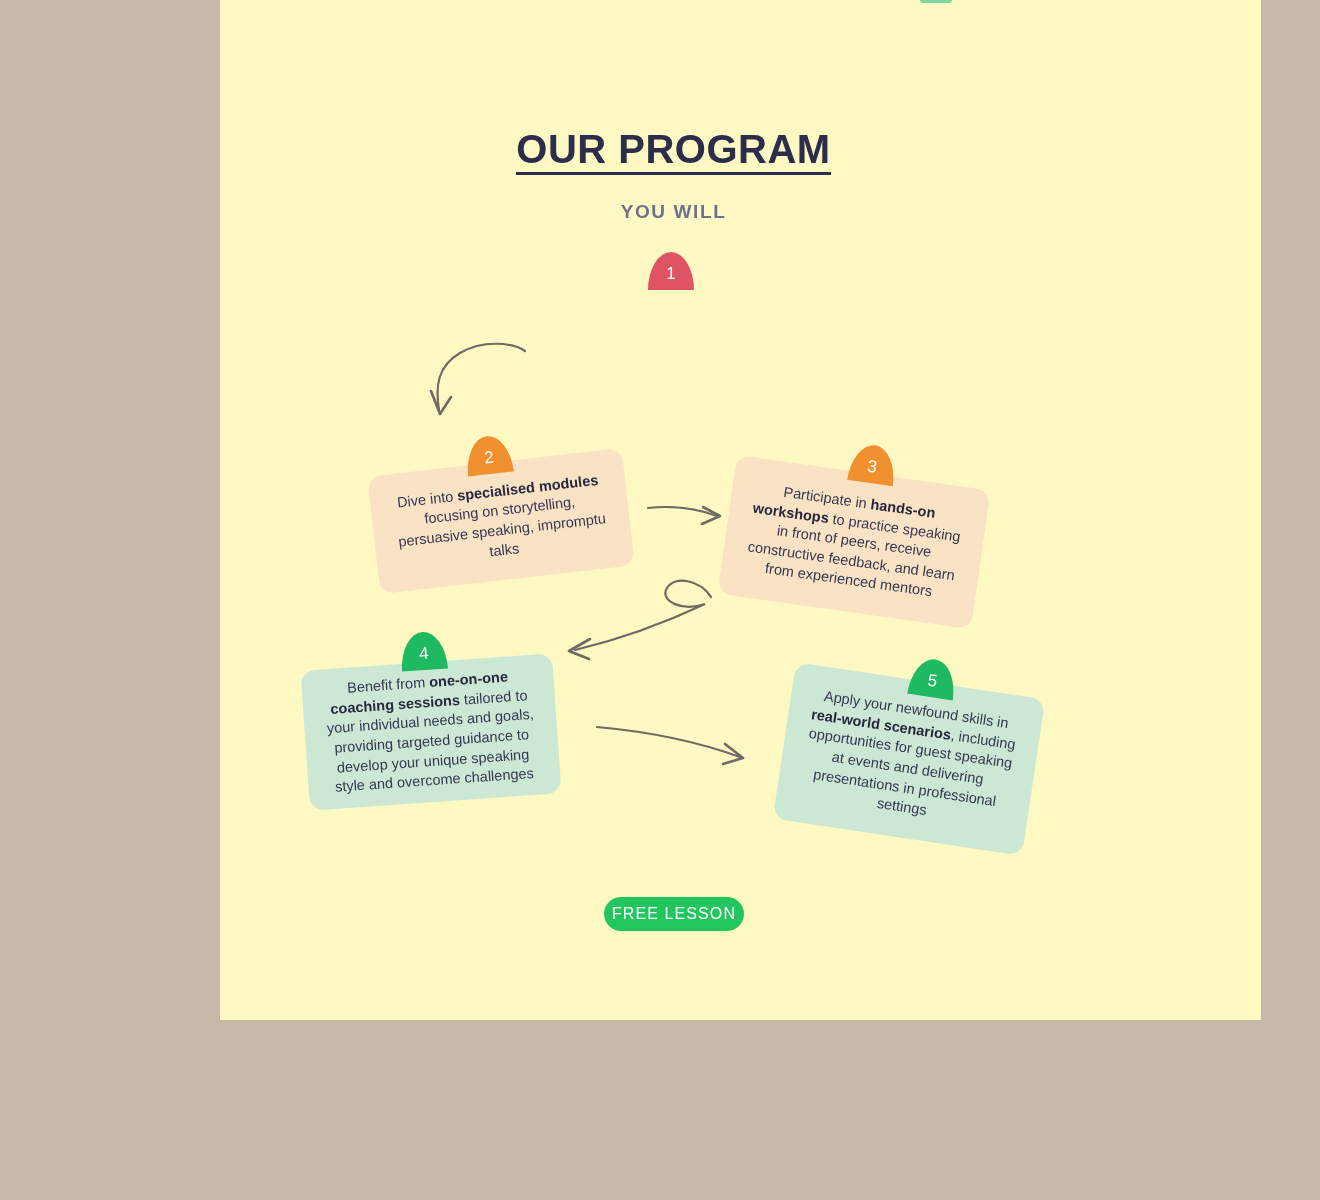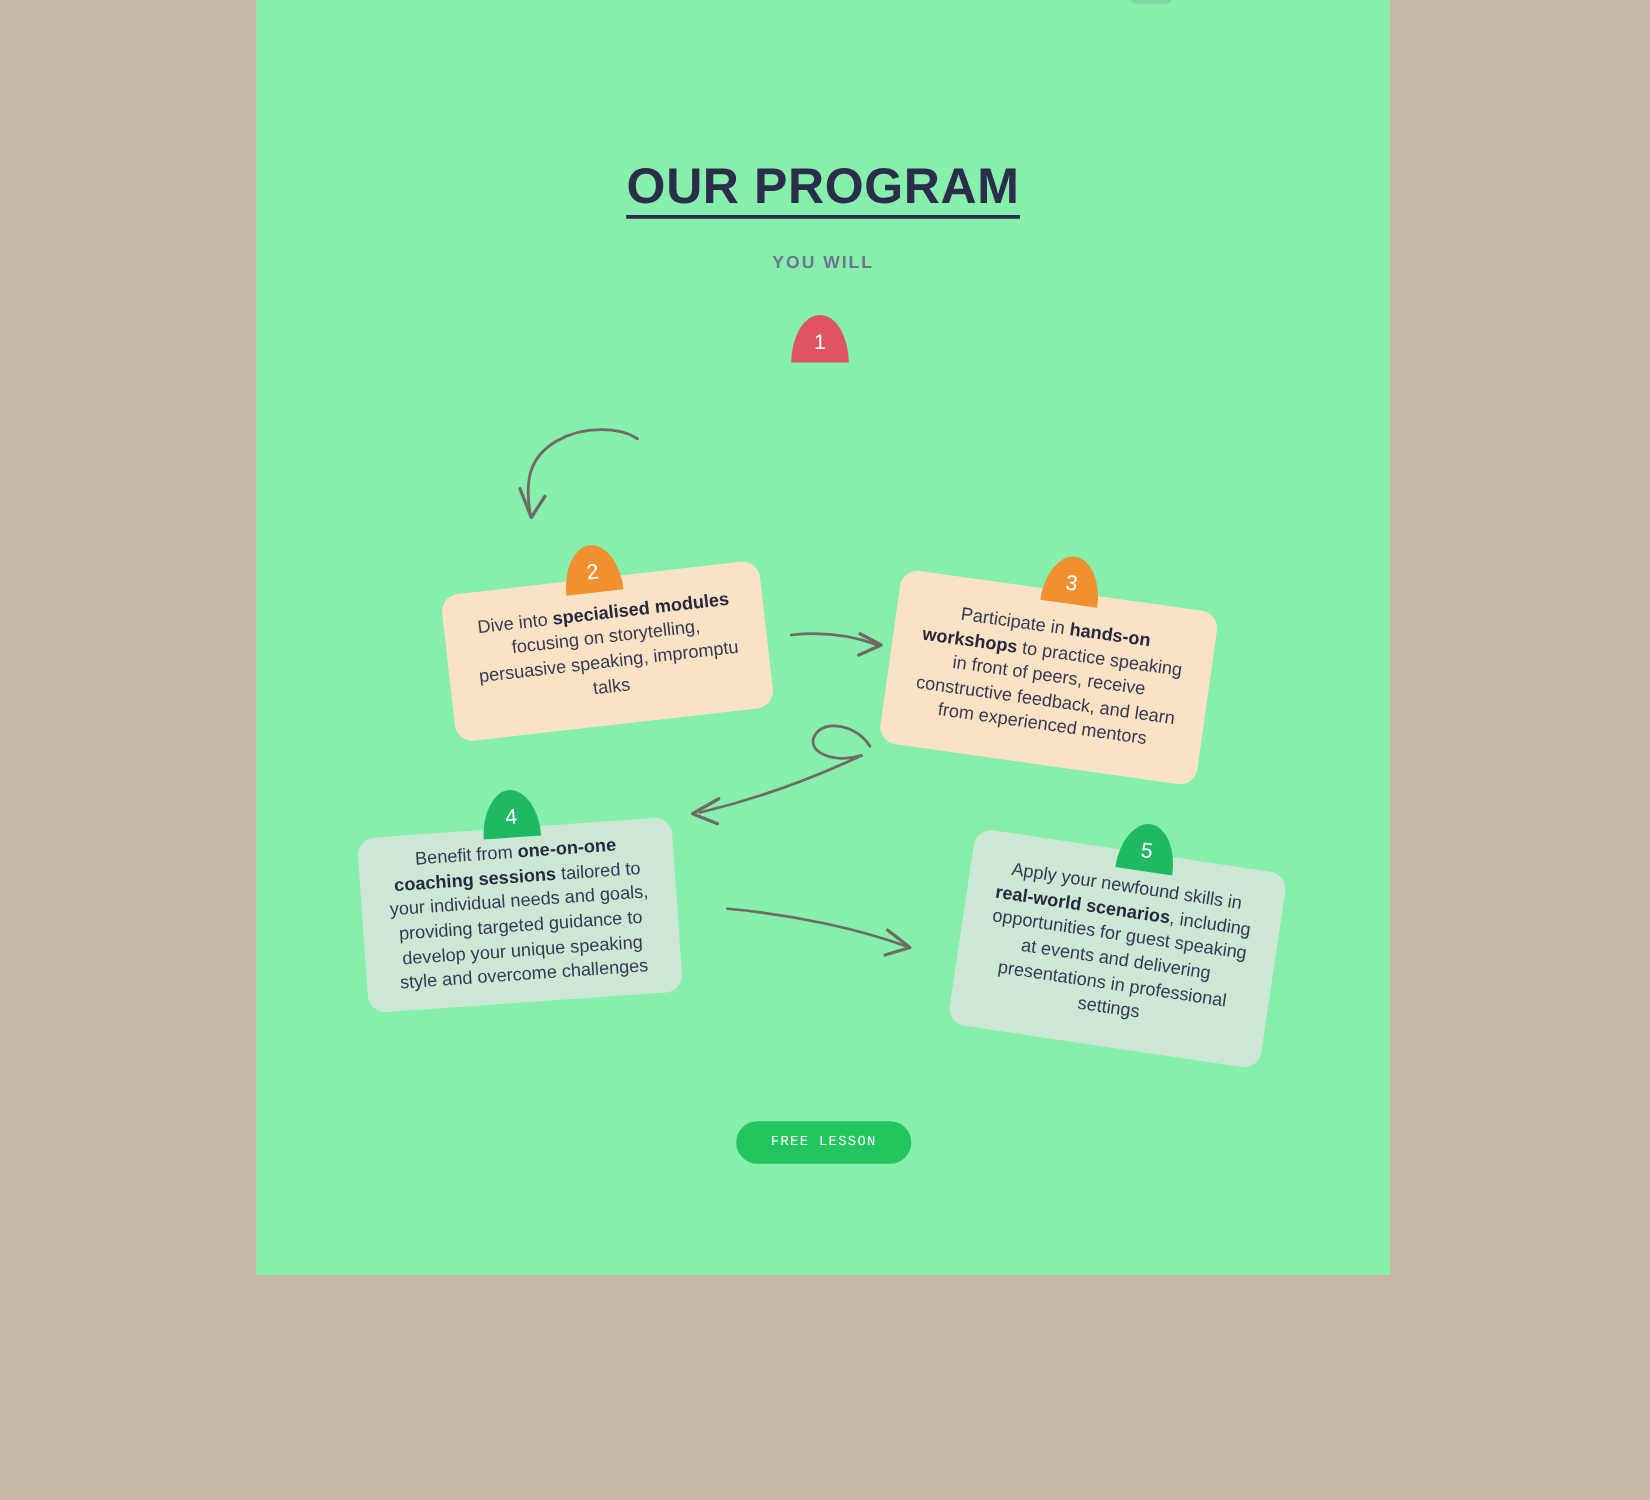--- a/index.html
+++ b/index.html
@@ -8,25 +8,25 @@
   }
   body {
     width: 1320px;
     height: 1200px;
     background: #c8b8a8;
     font-family: "Liberation Sans", sans-serif;
     overflow: hidden;
   }
   #canvas {
     position: absolute;
-    left: 205px;
+    left: 220px;
     top: 0px;
-    width: 907px;
+    width: 1041px;
     height: 1020px;
-    background: #86efac;
+    background: #fef9c3;
     overflow: hidden;
   }
   
   #top-accent {
     position: absolute;
     left: 700px;
     top: -4px;
     width: 32px;
     height: 7px;
     background: #7fd6a2;
@@ -44,21 +44,21 @@
     font-weight: bold;
     letter-spacing: 0.5px;
     color: #2b2d4a;
     display: inline-block;
     border-bottom: 3px solid #2b2d4a;
     padding-bottom: 2px;
     line-height: 1.05;
   }
   #page-subtitle {
     margin-top: 26px;
-    font-size: 14px;
+    font-size: 19px;
     letter-spacing: 1.6px;
     color: #6e7191;
     font-weight: 600;
   }
   .card {
     position: absolute;
     border-radius: 14px;
     box-sizing: border-box;
     padding: 16px 18px;
     display: flex;
@@ -112,23 +112,23 @@
   #cta-button {
     position: absolute;
     left: 384px;
     top: 897px;
     width: 140px;
     height: 34px;
     background: #22c55e;
     border: none;
     border-radius: 17px;
     color: #ffffff;
-    font-size: 11px;
+    font-size: 16px;
     letter-spacing: 1.1px;
-    font-family: Liberation Mono, monospace;
+    font-family: Liberation Sans, sans-serif;
     cursor: pointer;
   }
 </style>
 </head>
 <body>
 
 <div id="canvas">
 
   <div id="top-accent"></div>
 

